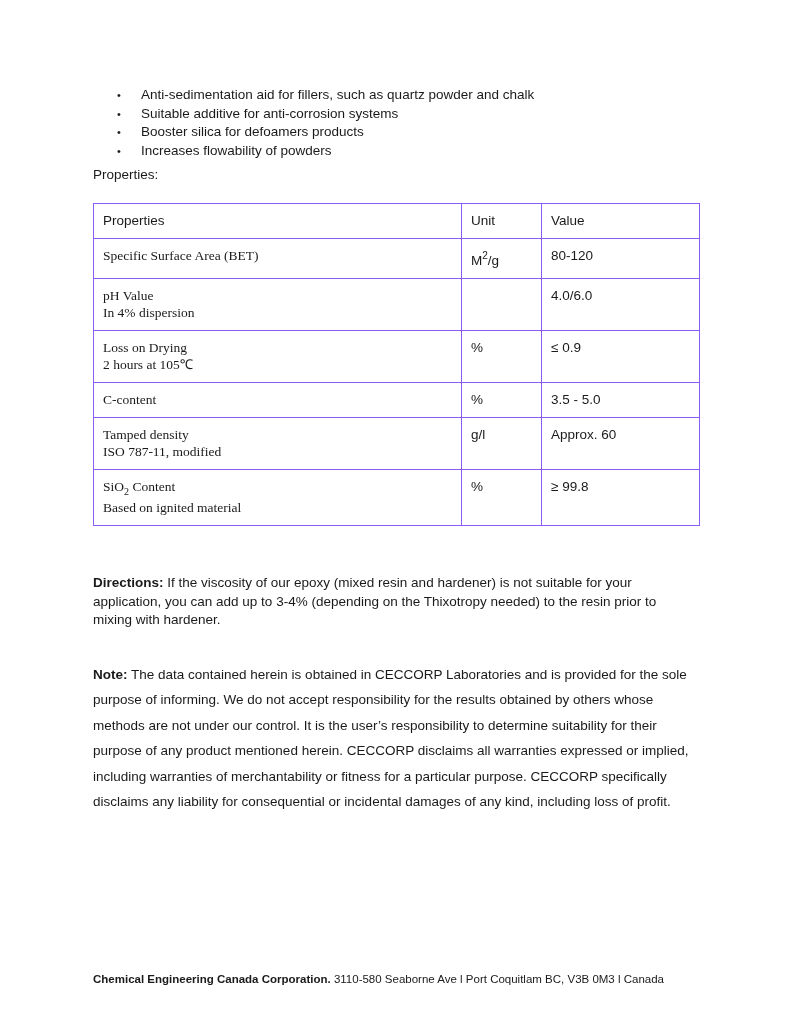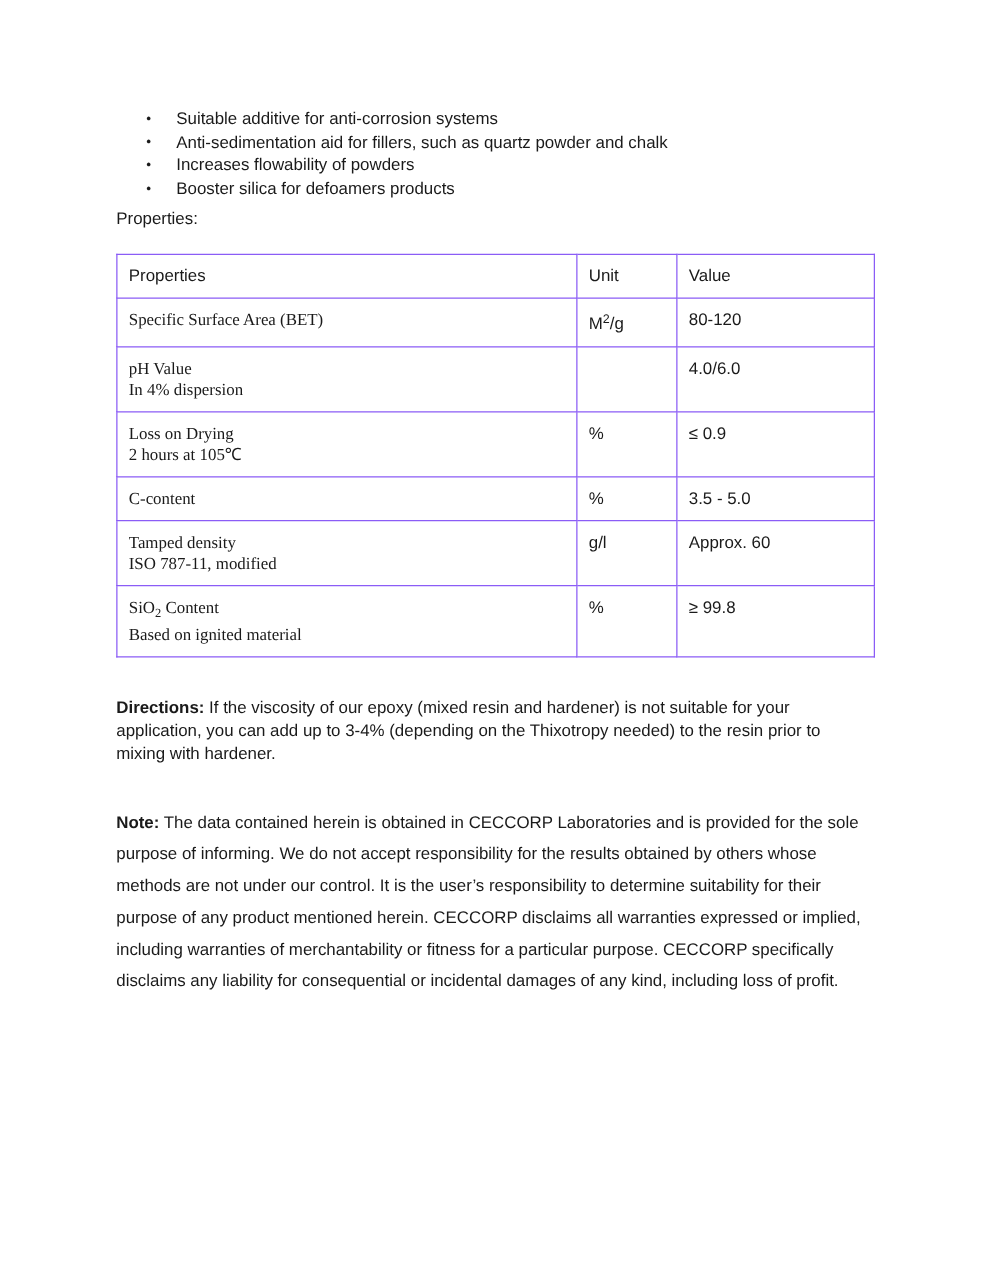--- a/index.html
+++ b/index.html
@@ -86,21 +86,21 @@
   sup, .sup {
     font-size: 10px;
     vertical-align: super;
   }
   .para {
     font-size: 13.5px;
     line-height: 18.5px;
     color: #1a1a1a;
   }
   .directions {
-    margin-top: 31px;
+    margin-top: 48px;
   }
   .note {
     margin-top: 32px;
     line-height: 25.5px;
   }
   .bold { font-weight: bold; }
   .footer {
     position: absolute;
     left: 93px;
     top: 972px;
@@ -111,24 +111,24 @@
   }
   .footer .bold { font-weight: bold; }
 </style>
 </head>
 <body>
 
 <div class="page">
   <div class="content">
 
     <ul class="bullets">
+      <li>Anti-sedimentation aid for fillers, such as quartz powder and chalk</li>
       <li>Suitable additive for anti-corrosion systems</li>
-      <li>Anti-sedimentation aid for fillers, such as quartz powder and chalk</li>
+      <li>Booster silica for defoamers products</li>
       <li>Increases flowability of powders</li>
-      <li>Booster silica for defoamers products</li>
     </ul>
 
     <div class="properties-label">Properties:</div>
 
     <table class="props">
       <colgroup>
         <col class="c1">
           <col class="c2">
           <col class="c3">
       </colgroup>
@@ -198,13 +198,16 @@
     <p class="para directions">
       <span class="bold">Directions:</span><span> If the viscosity of our epoxy (mixed resin and hardener) is not suitable for your application, you can add up to 3-4% (depending on the Thixotropy needed) to the resin prior to mixing with hardener.</span>
     </p>
 
     <p class="para note">
       <span class="bold">Note:</span><span> The data contained herein is obtained in CECCORP Laboratories and is provided for the sole purpose of informing. We do not accept responsibility for the results obtained by others whose methods are not under our control. It is the user’s responsibility to determine suitability for their purpose of any product mentioned herein. CECCORP disclaims all warranties expressed or implied, including warranties of merchantability or fitness for a particular purpose. CECCORP specifically disclaims any liability for consequential or incidental damages of any kind, including loss of profit.</span>
     </p>
 
   </div>
 
+  <div class="footer">
+    <span class="bold">Chemical Engineering Canada Corporation.</span><span> 3110-580 Seaborne Ave l Port Coquitlam BC, V3B 0M3 l Canada</span>
+  </div>
 </div>
 
 </body></html>

